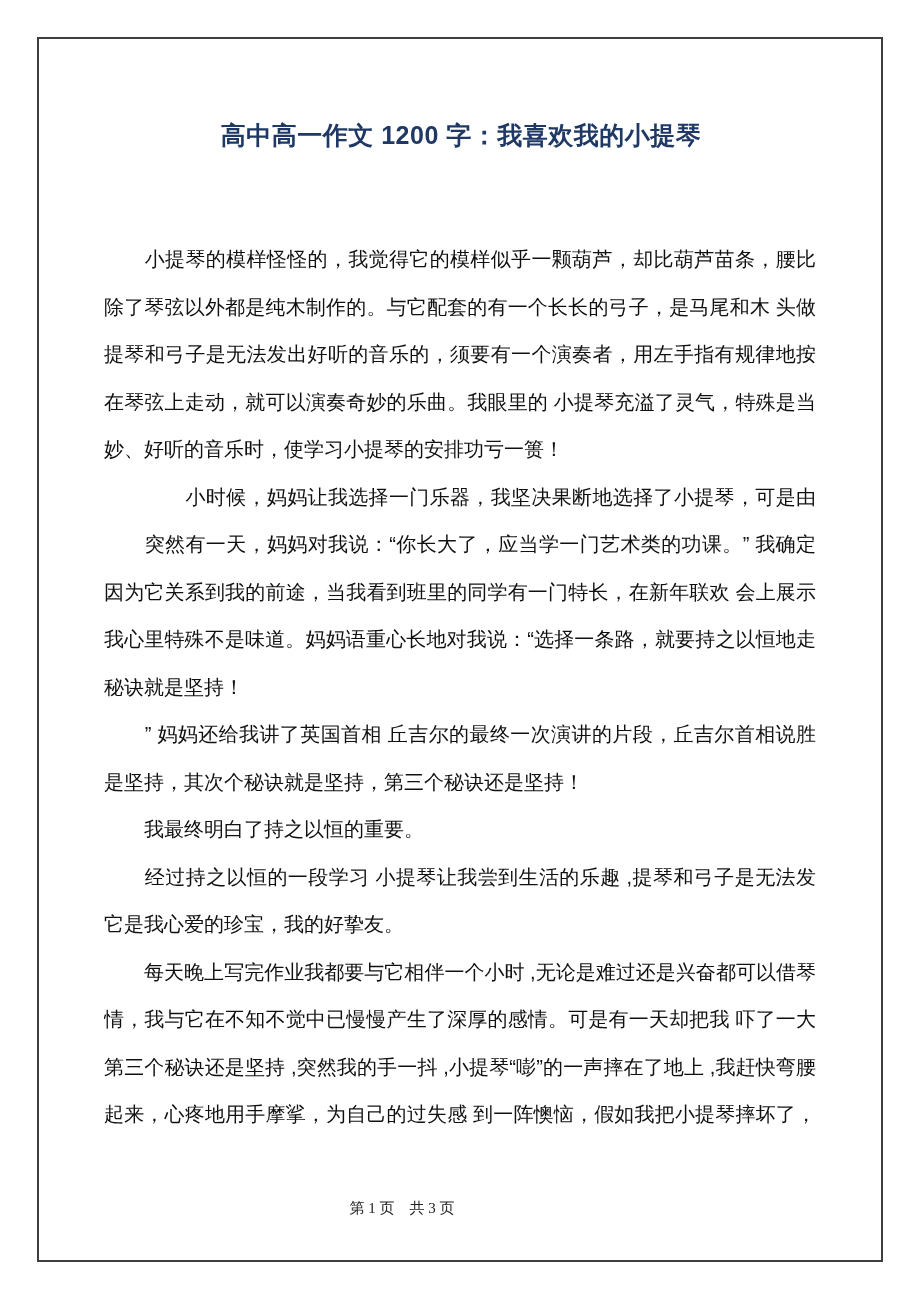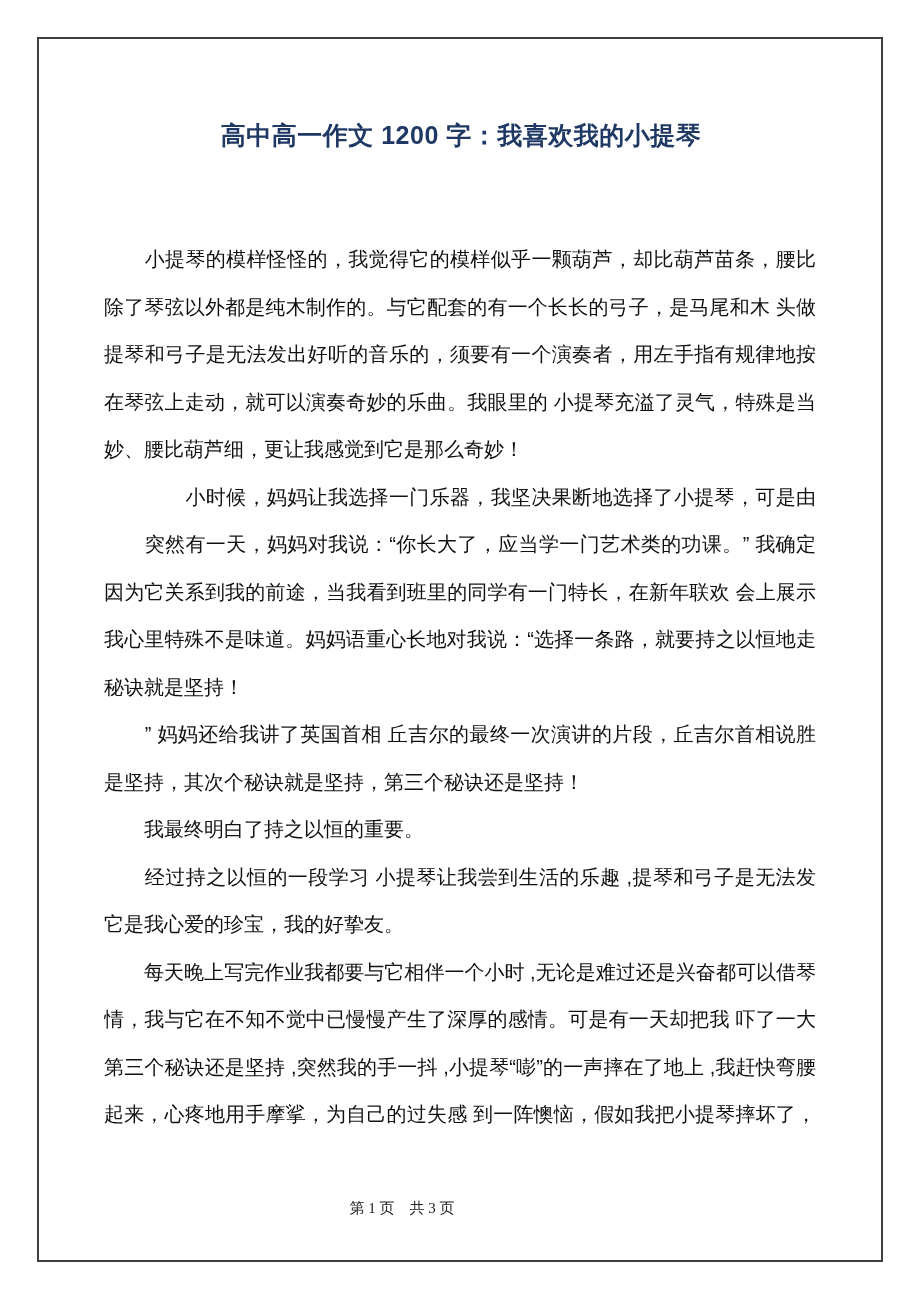--- a/index.html
+++ b/index.html
@@ -77,21 +77,21 @@
   <div class="page-border"></div>
 
   <h1 class="doc-title" style="color: rgb(31, 56, 100);">高中高一作文 1200 字：我喜欢我的小提琴</h1>
 
   <div class="doc-body" id="doc-body">
       <div class="paragraph">
         <div class="line">　　小提琴的模样怪怪的，我觉得它的模样似乎一颗葫芦，却比葫芦苗条，腰比葫芦细，身上</div>
         <div class="line">除了琴弦以外都是纯木制作的。与它配套的有一个长长的弓子，是马尾和木 头做的。当然只有</div>
         <div class="line">提琴和弓子是无法发出好听的音乐的，须要有一个演奏者，用左手指有规律地按动琴弦和着弓子</div>
         <div class="line">在琴弦上走动，就可以演奏奇妙的乐曲。我眼里的 小提琴充溢了灵气，特殊是当我听到发出奇</div>
-        <div class="line para-end">妙、腰比葫芦细，更让我感觉到它是那么奇妙！</div>
+        <div class="line para-end">妙、好听的音乐时，使学习小提琴的安排功亏一篑！</div>
       </div>
       <div class="paragraph">
         <div class="line">　　　　小时候，妈妈让我选择一门乐器，我坚决果断地选择了小提琴，可是由于我的懒散不能持</div>
       </div>
       <div class="paragraph">
         <div class="line">　　突然有一天，妈妈对我说：“你长大了，应当学一门艺术类的功课。” 我确定重学小提琴——</div>
         <div class="line">因为它关系到我的前途，当我看到班里的同学有一门特长，在新年联欢 会上展示自己的风采时，</div>
         <div class="line">我心里特殊不是味道。妈妈语重心长地对我说：“选择一条路，就要持之以恒地走下去，胜利的</div>
         <div class="line para-end">秘诀就是坚持！</div>
       </div>

